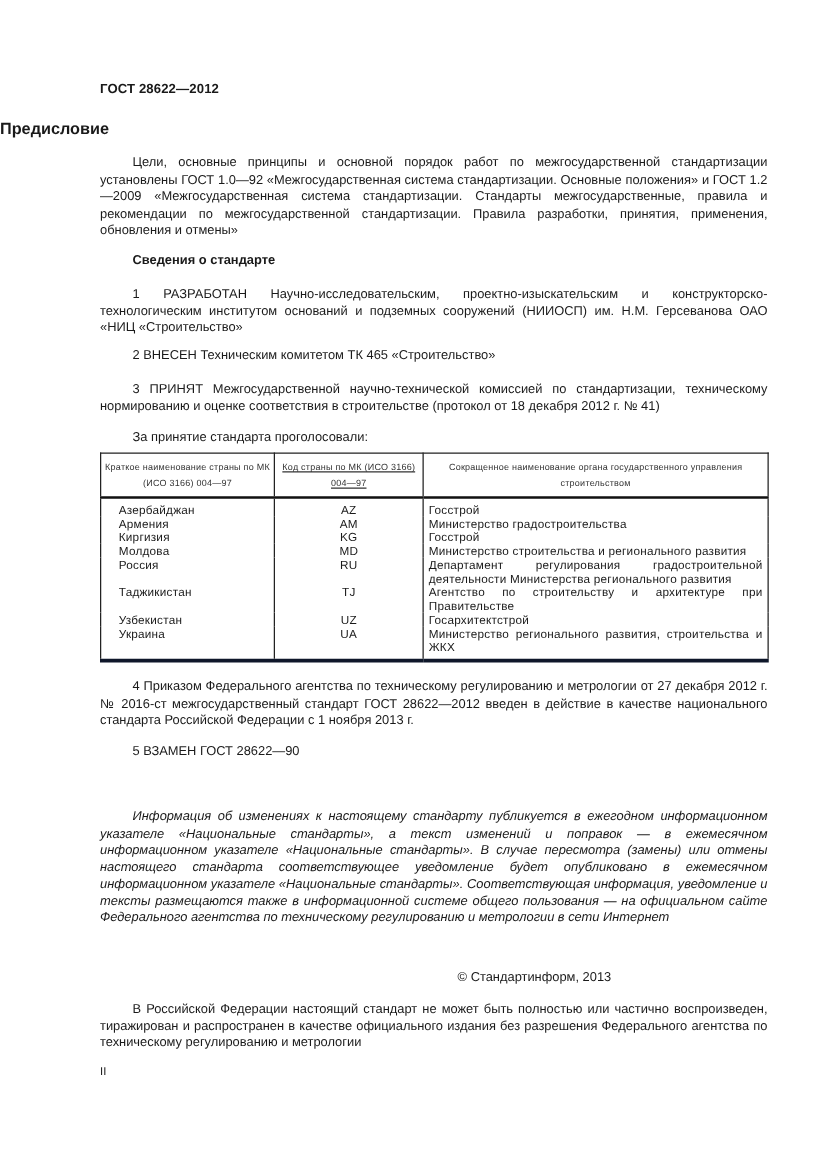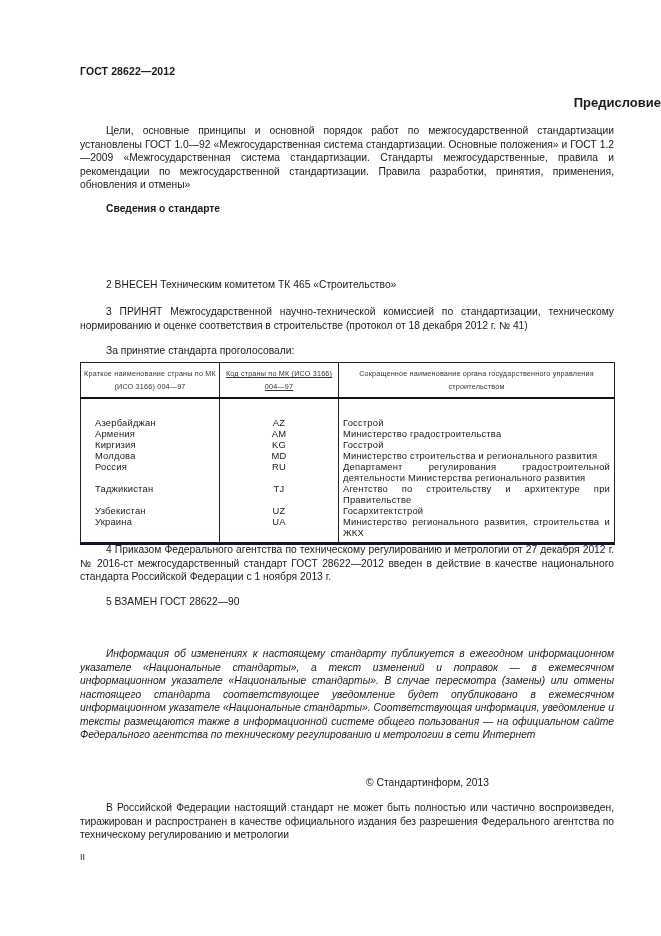--- a/index.html
+++ b/index.html
@@ -7,21 +7,21 @@
       width: 661px; height: 936px; position: relative; overflow: hidden;
       font-family: "Liberation Sans", sans-serif; color: #1a1a1a;
     }
     .page { position: absolute; left: 0; top: 0; width: 536px; height: 936px; }
     .running-head {
       position: absolute; left: 80px; top: 65px;
       font-size: 10.5px; font-weight: bold; letter-spacing: 0.1px;
     }
     .title {
       position: absolute; left: 0; width: 661px; top: 95px;
-      text-align: right; font-size: 13px; font-weight: bold;
+      text-align: left; font-size: 13px; font-weight: bold;
     }
     .para {
       position: absolute; left: 80px; width: 534px;
       font-size: 10.3px; line-height: 13.5px; text-align: justify;
     }
     .para .indent { display: inline-block; width: 26px; }
     .subhead {
       position: absolute; left: 106px; top: 203px;
       font-size: 10.3px; font-weight: bold;
     }
@@ -34,21 +34,21 @@
     table.vote th {
       font-weight: normal; font-size: 7.2px; line-height: 13px;
       border: 1px solid #222; border-bottom: 2px solid #111;
       text-align: center; vertical-align: middle; padding: 3px 2px; height: 28px;
       color: #333;
     }
     table.vote td {
       border-left: 1px solid #222; border-right: 1px solid #222;
       vertical-align: top; padding: 0 4px; line-height: 11px;
     }
-    table.vote tr.first td { padding-top: 18px; }
+    table.vote tr.first td { padding-top: 3px; }
     table.vote tr.last td { border-bottom: 3px solid #0f172a; padding-bottom: 4px; }
     td.country { padding-left: 14px !important; width: 120px; }
     td.code { text-align: center; width: 110px; }
     td.organ { text-align: justify; margin-left: 20px; }
 
     .copyright {
       position: absolute; right: 47px; top: 777px; font-size: 10.3px;
     }
     .page-num {
       position: absolute; left: 80px; top: 852px; font-size: 9px;
@@ -60,20 +60,21 @@
 <div class="page">
 
   <div class="running-head">ГОСТ 28622—2012</div>
 
   <div class="title">Предисловие</div>
 
   <div class="para" style="top:124px;"><span class="indent"></span><span>Цели, основные принципы и основной порядок работ по межгосударственной стандартизации установлены ГОСТ 1.0—92 «Межгосударственная система стандартизации. Основные положения» и ГОСТ 1.2—2009 «Межгосударственная система стандартизации. Стандарты межгосударственные, правила и рекомендации по межгосударственной стандартизации. Правила разработки, принятия, применения, обновления и отмены»</span></div>
 
   <div class="subhead">Сведения о стандарте</div>
 
+  <div class="para" style="top:229px;"><span class="indent"></span><span>1 РАЗРАБОТАН Научно-исследовательским, проектно-изыскательским и конструкторско-технологическим институтом оснований и подземных сооружений (НИИОСП) им. Н.М. Герсеванова ОАО «НИЦ «Строительство»</span></div>
 
   <div class="para" style="top:278px;"><span class="indent"></span><span>2 ВНЕСЕН Техническим комитетом ТК 465 «Строительство»</span></div>
 
   <div class="para" style="top:305px;"><span class="indent"></span><span>3 ПРИНЯТ Межгосударственной научно-технической комиссией по стандартизации, техническому нормированию и оценке соответствия в строительстве (протокол от 18 декабря 2012 г. № 41)</span></div>
 
   <div class="para" style="top:344px;"><span class="indent"></span><span>За принятие стандарта проголосовали:</span></div>
 
   <table class="vote">
     <thead>
       <tr>

